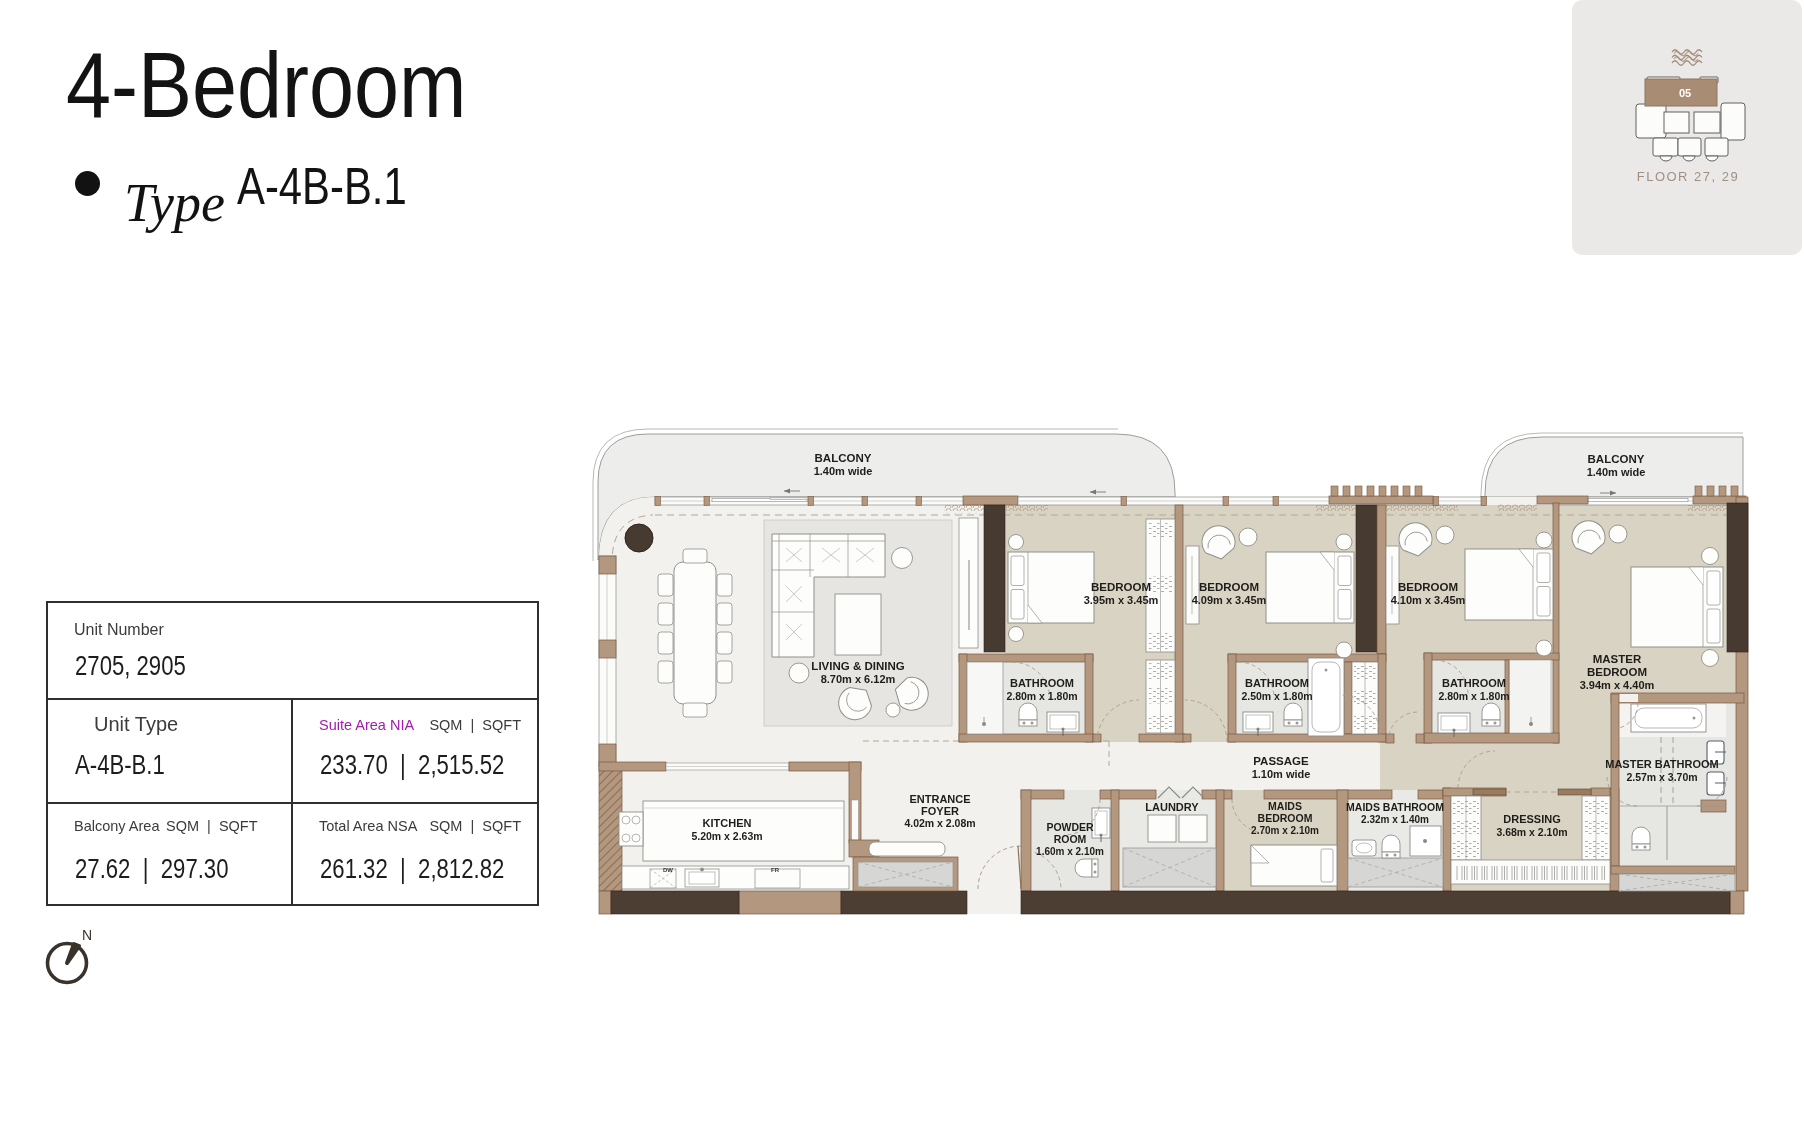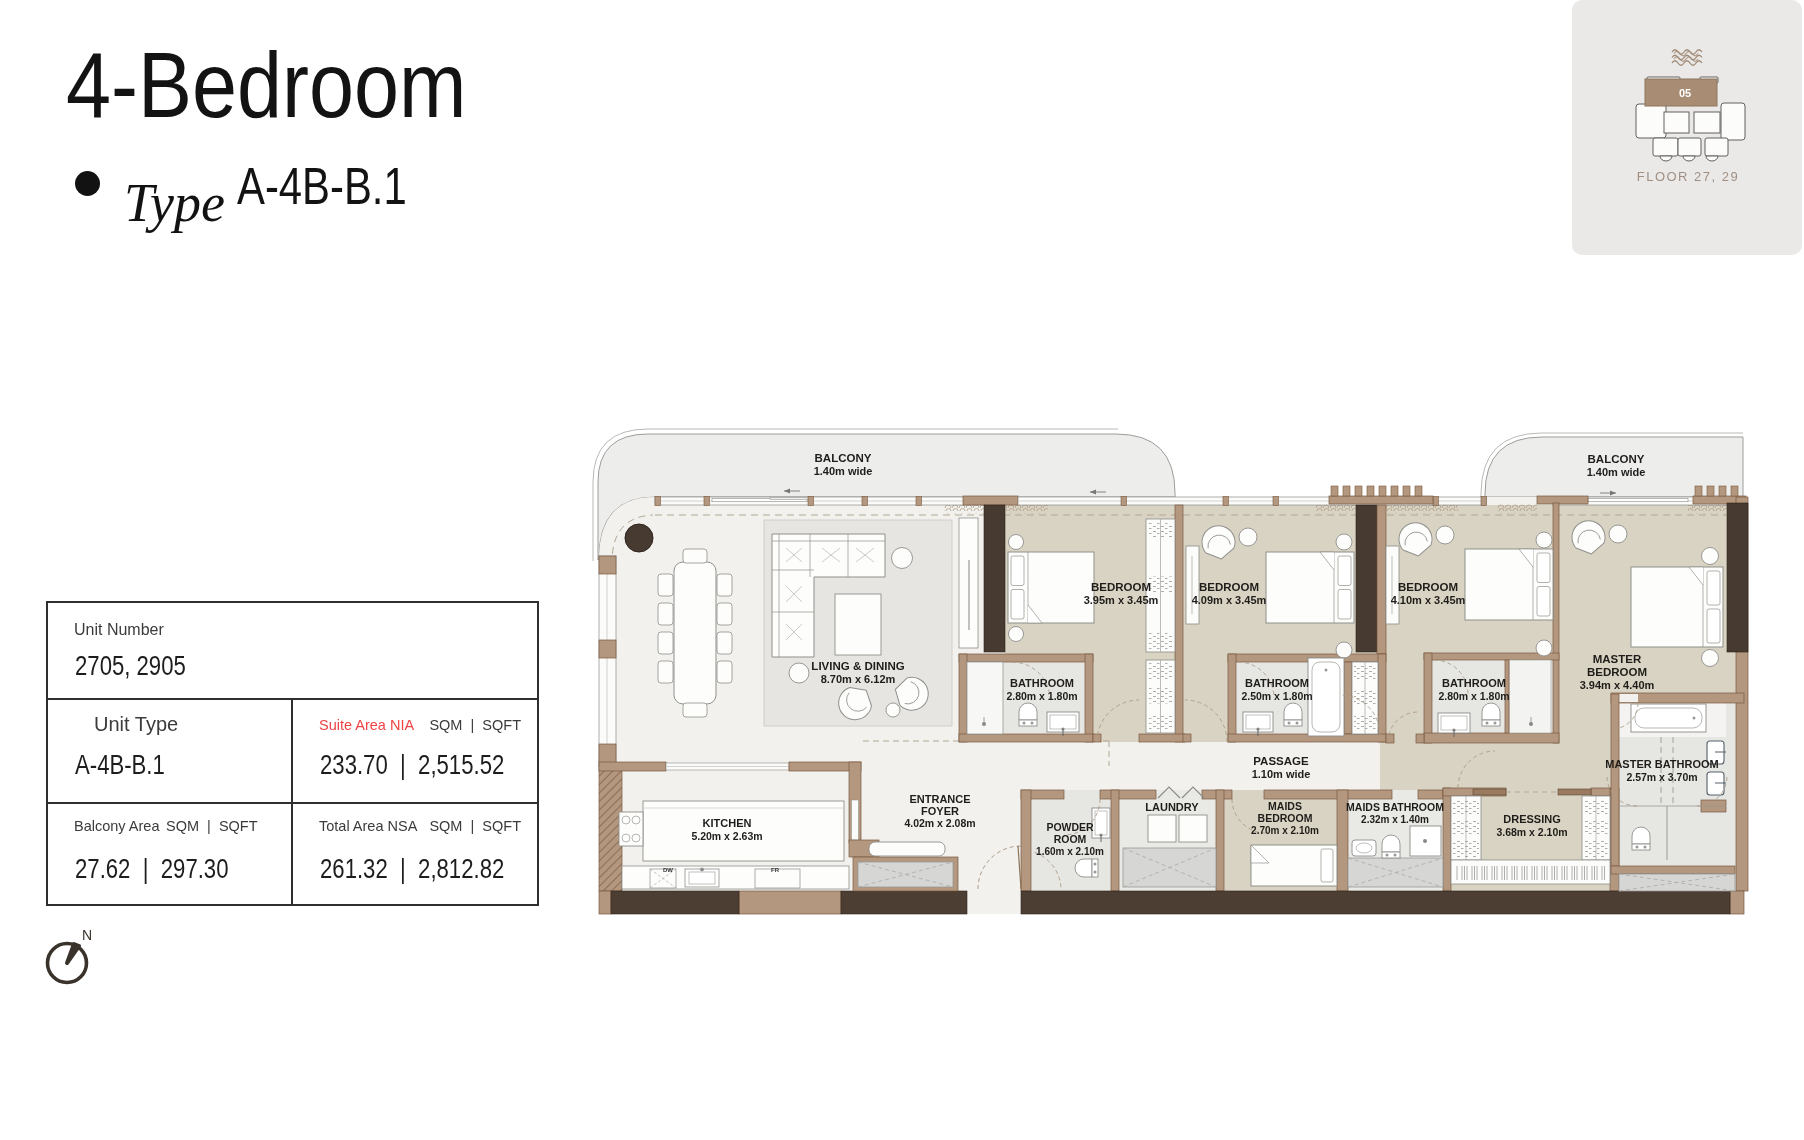--- a/index.html
+++ b/index.html
@@ -57,21 +57,21 @@
   <div class="abs" style="left:0;top:199px;width:100%;height:0;border-top:2px solid #2f2f2f;"></div>
 
   <div class="abs" style="left:243px;top:95px;width:0;height:206px;border-left:2px solid #2f2f2f;"></div>
 
   <div class="abs" style="left:26px;top:18px;font-size:16px;color:#3b3b3b;">Unit Number</div>
   <div class="abs" style="left:27px;top:48px;font-size:27px;color:#1d1d1d;white-space:nowrap;transform:scaleX(0.82);transform-origin:left;">2705, 2905</div>
 
   <div class="abs" style="left:26px;top:110px;font-size:20px;color:#3b3b3b;margin-left:20px;">Unit Type</div>
   <div class="abs" style="left:27px;top:147px;font-size:27px;color:#1d1d1d;white-space:nowrap;transform:scaleX(0.82);transform-origin:left;">A-4B-B.1</div>
 
-  <div class="abs" style="left:271px;top:114px;font-size:14.5px;color:#ef4444;">Suite Area NIA</div>
+  <div class="abs" style="left:271px;top:114px;font-size:14.5px;color:#a21caf;">Suite Area NIA</div>
   <div class="abs" style="right:16px;top:114px;font-size:14.5px;color:#3b3b3b;">SQM&nbsp; | &nbsp;SQFT</div>
   <div class="abs" style="left:272px;top:147px;font-size:27px;color:#1d1d1d;white-space:nowrap;transform:scaleX(0.82);transform-origin:left;">233.70&nbsp; | &nbsp;2,515.52</div>
 
   <div class="abs" style="left:26px;top:215px;font-size:14.5px;color:#3b3b3b;text-align:center;">Balcony Area</div>
   <div class="abs" style="left:118px;top:215px;font-size:14.5px;color:#3b3b3b;">SQM&nbsp; | &nbsp;SQFT</div>
   <div class="abs" style="left:27px;top:251px;font-size:27px;color:#1d1d1d;white-space:nowrap;transform:scaleX(0.82);transform-origin:left;">27.62&nbsp; | &nbsp;297.30</div>
 
   <div class="abs" style="left:271px;top:215px;font-size:14.5px;color:#3b3b3b;">Total Area NSA</div>
   <div class="abs" style="right:16px;top:215px;font-size:14.5px;color:#3b3b3b;">SQM&nbsp; | &nbsp;SQFT</div>
   <div class="abs" style="left:272px;top:251px;font-size:27px;color:#1d1d1d;white-space:nowrap;transform:scaleX(0.82);transform-origin:left;">261.32&nbsp; | &nbsp;2,812.82</div>

